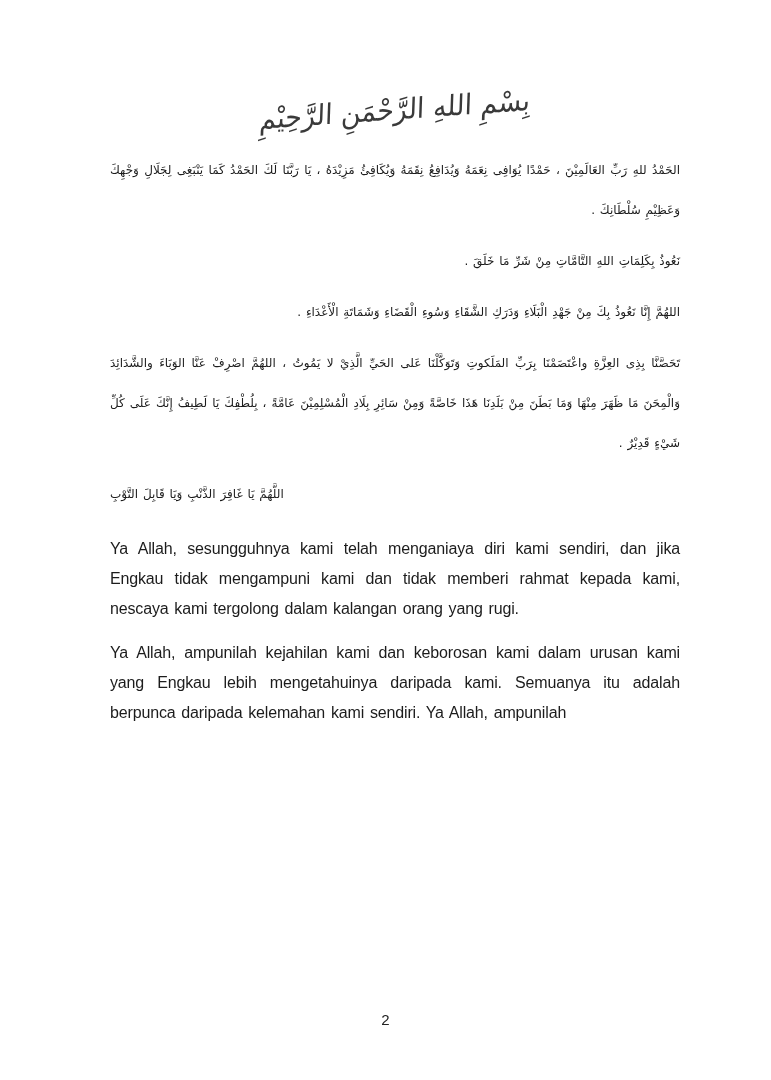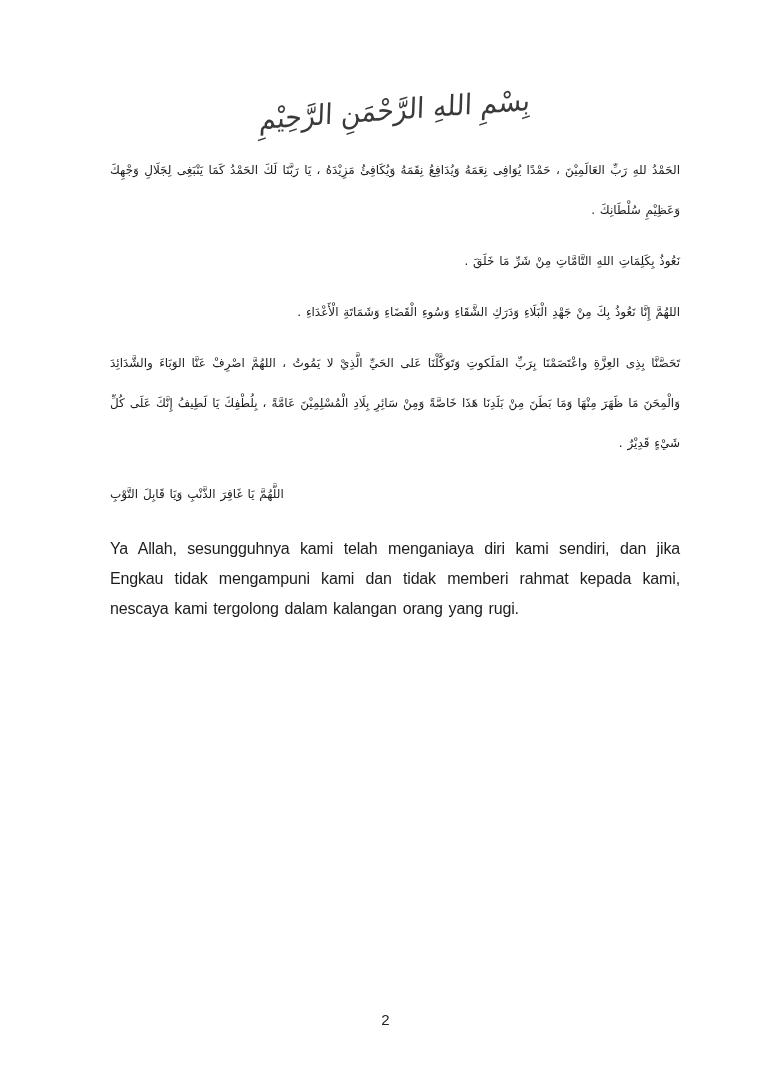--- a/index.html
+++ b/index.html
@@ -97,17 +97,18 @@
 
     <p class="ar">اللهُمَّ إِنَّا نَعُوذُ بِكَ مِنْ جَهْدِ الْبَلَاءِ وَدَرَكِ الشَّقَاءِ وَسُوءِ الْقَضَاءِ وَشَمَاتَةِ الْأَعْدَاءِ .</p>
 
     <p class="ar">تَحَصَّنَّا بِذِى العِزَّةِ واعْتَصَمْنَا بِرَبِّ المَلَكوتِ وَتَوَكَّلْنَا عَلى الحَيِّ الَّذِيْ لا يَمُوتُ ، اللهُمَّ اصْرِفْ عَنَّا الوَبَاءَ والشَّدَائِدَ وَالْمِحَنَ مَا ظَهَرَ مِنْهَا وَمَا بَطَنَ مِنْ بَلَدِنَا هَذَا خَاصَّةً وَمِنْ سَائِرِ بِلَادِ الْمُسْلِمِيْنَ عَامَّةً ، بِلُطْفِكَ يَا لَطِيفُ إِنَّكَ عَلَى كُلِّ شَيْءٍ قَدِيْرٌ .</p>
 
     <p class="ar ar-heading">اللَّهُمَّ يَا غَافِرَ الذَّنْبِ وَيَا قَابِلَ التَّوْبِ</p>
 
     <p class="trans">Ya Allah, sesungguhnya kami telah menganiaya diri kami sendiri, dan jika Engkau tidak mengampuni kami dan tidak memberi rahmat kepada kami, nescaya kami tergolong dalam kalangan orang yang rugi.</p>
 
 
+    <p class="trans">Ya Allah, ampunilah kejahilan kami dan keborosan kami dalam urusan kami yang Engkau lebih mengetahuinya daripada kami. Semuanya itu adalah berpunca daripada kelemahan kami sendiri. Ya Allah, ampunilah</p>
 
   </div>
 
   <div class="page-number">2</div>
 </div>
 
 </body></html>

